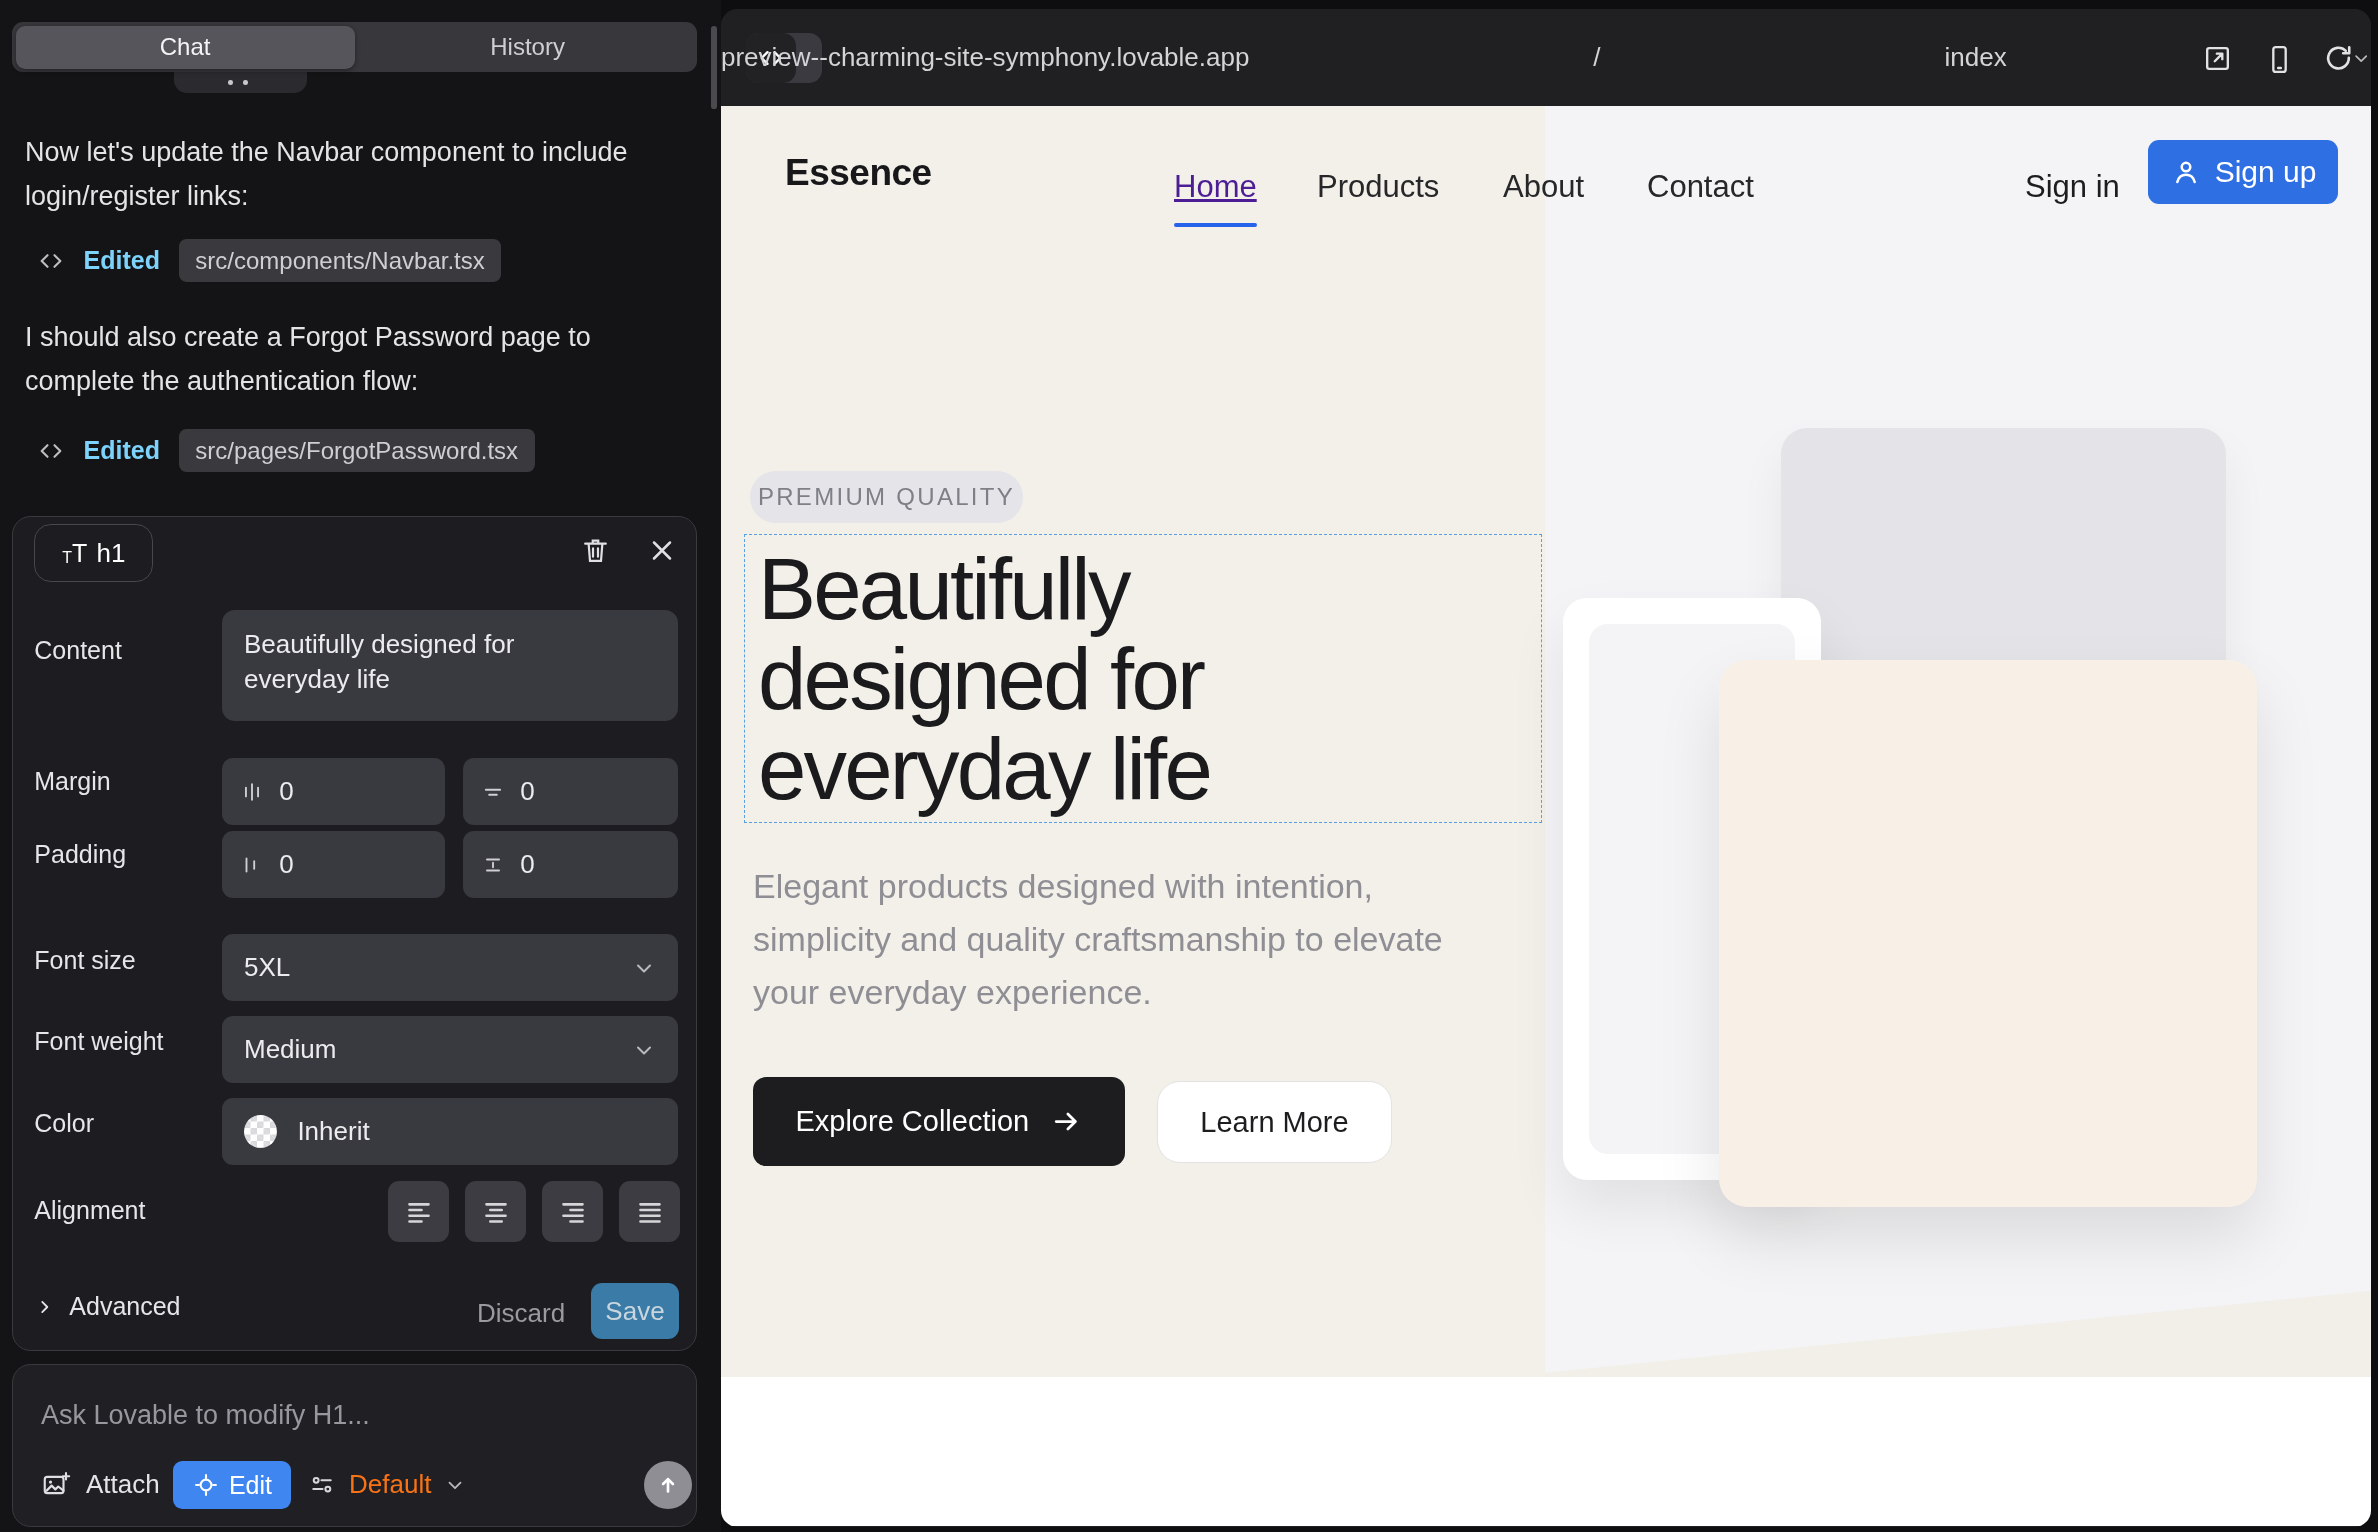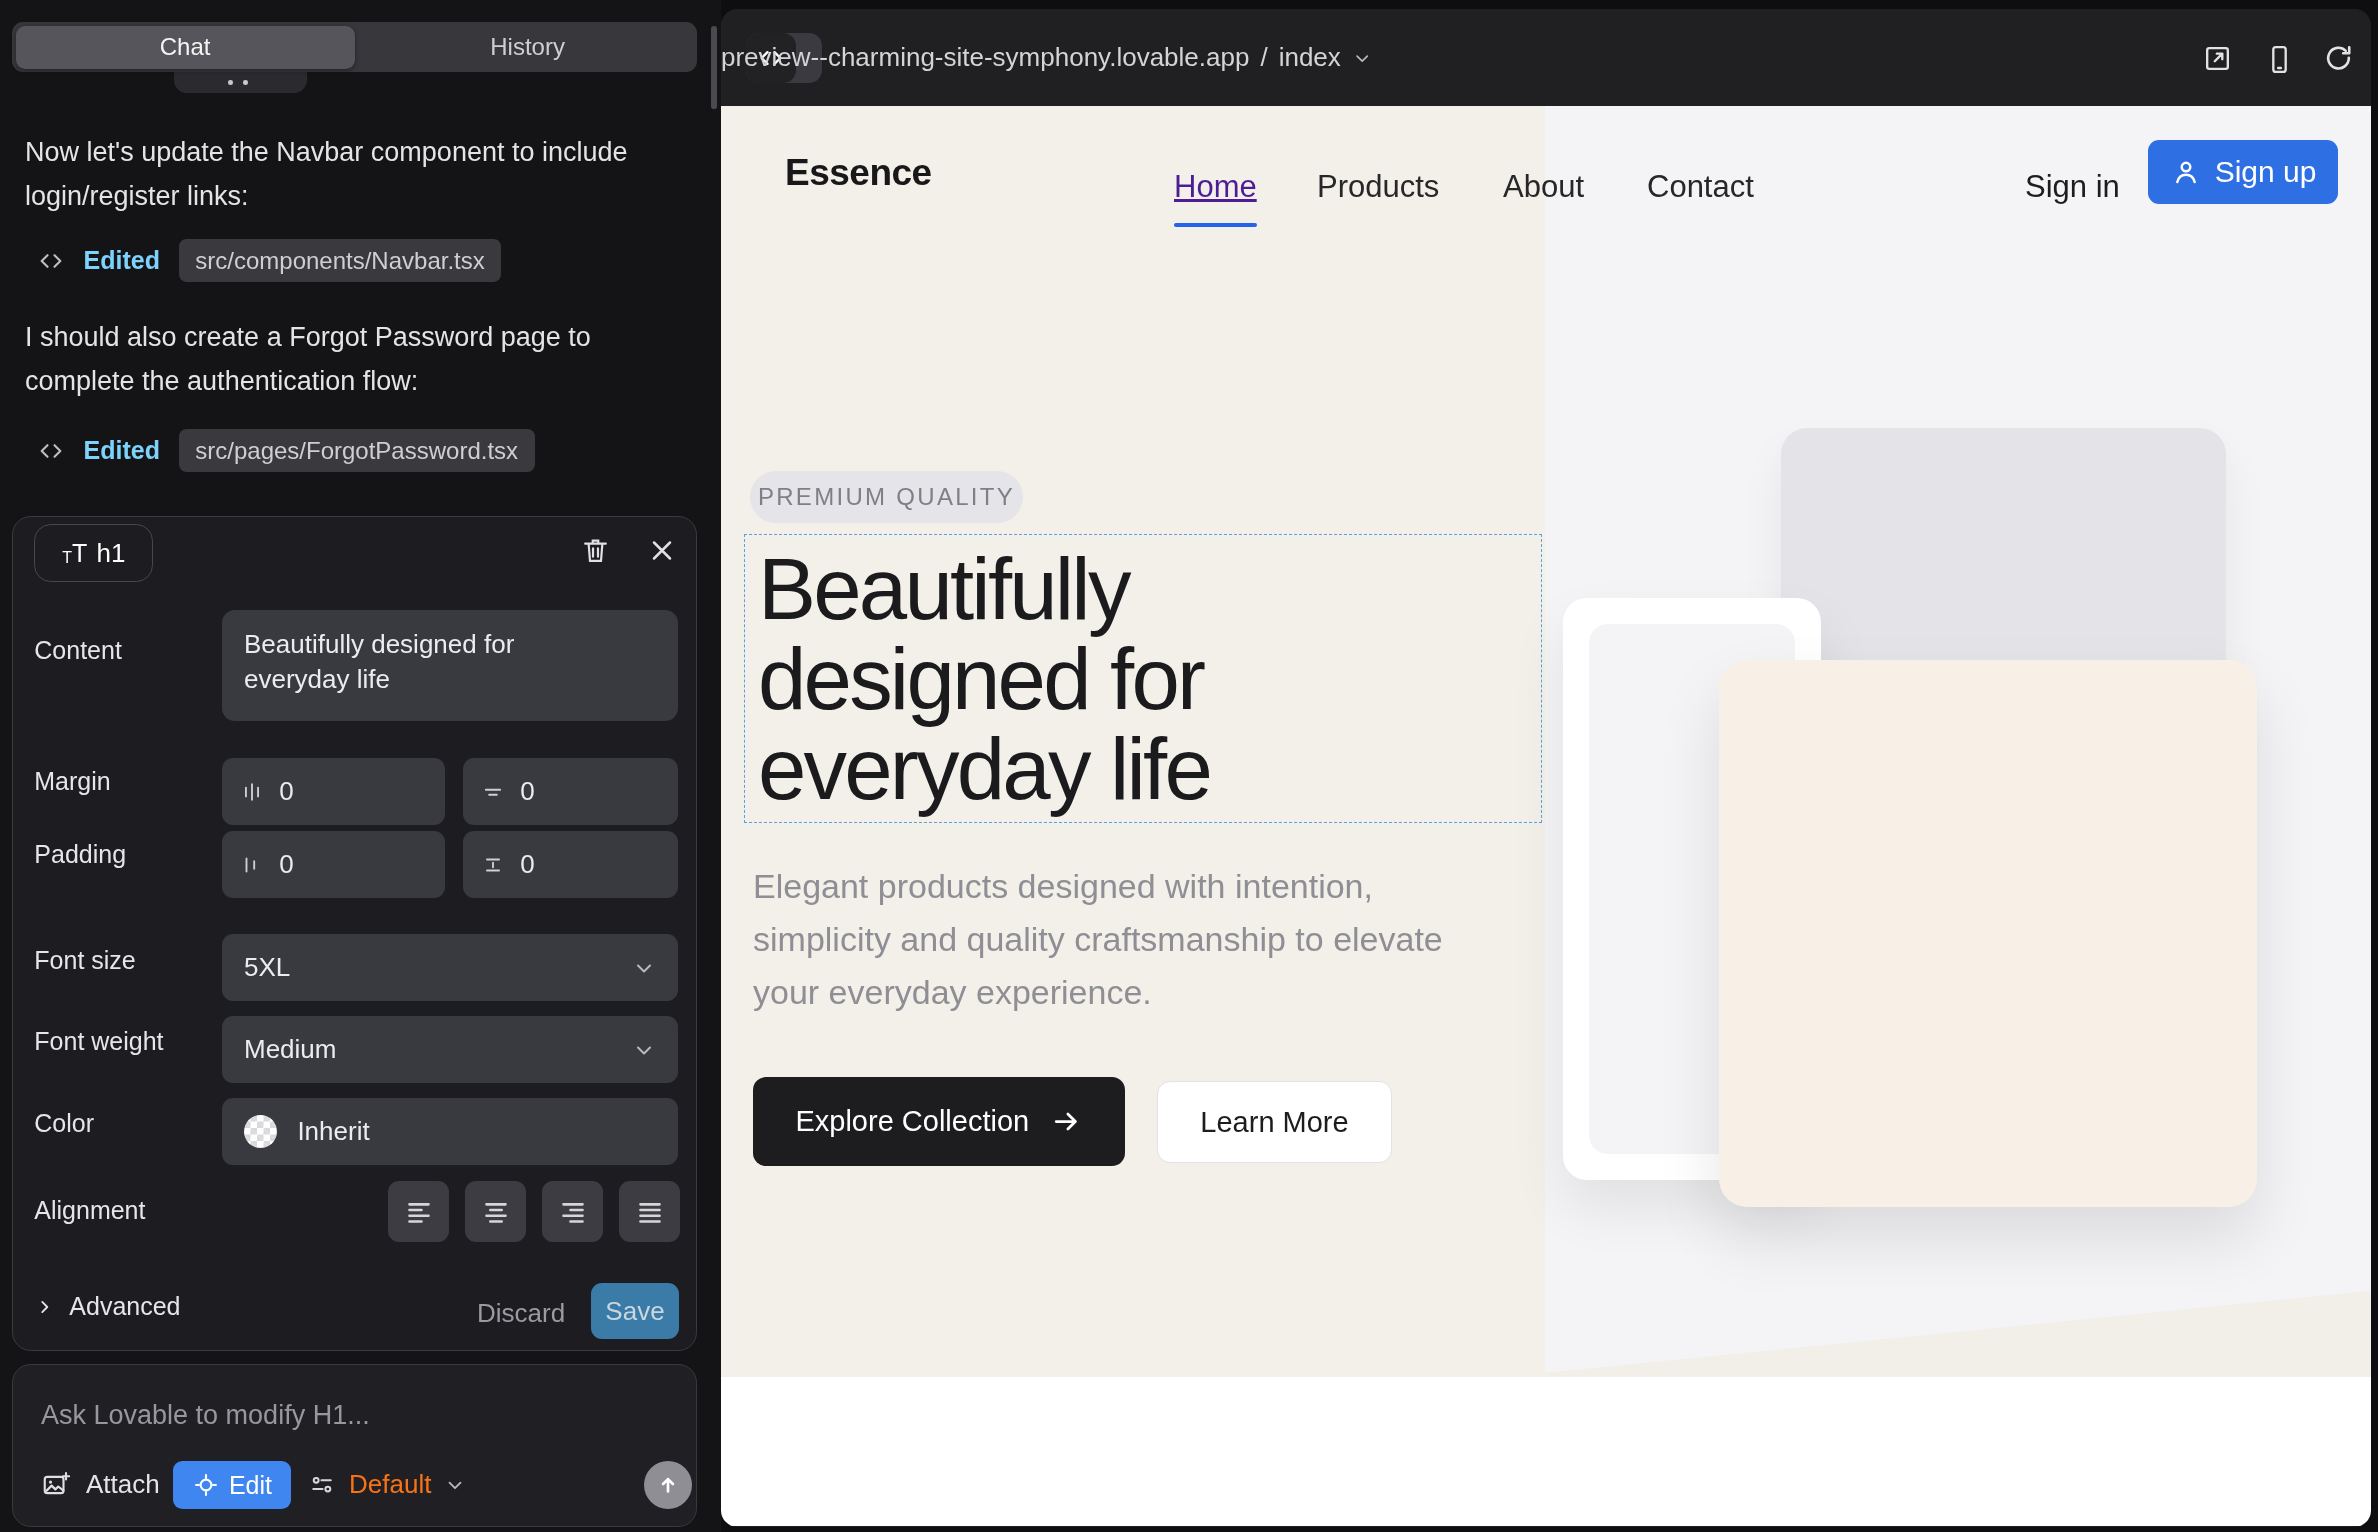--- a/index.html
+++ b/index.html
@@ -54,21 +54,21 @@
   .logo{font-size:37px;font-weight:700;color:#18181b;letter-spacing:-0.5px;}
   .navlink{font-size:31px;color:#27272a;font-weight:500;}
   .navlink.active{color:#4c1d95;text-decoration:underline;}
   .underline{height:3.7px;background:#2563eb;border-radius:1.9px;}
   .signup-btn{background:#2e6fe4;color:#fff;border-radius:11px;display:flex;align-items:center;justify-content:center;gap:13px;font-size:30px;font-weight:500;}
   .badge{background:#e4e4e9;border-radius:927px;display:flex;align-items:center;justify-content:center;font-size:24px;letter-spacing:2.3px;color:#7f7f87;font-weight:500;}
   .selection{border:1.9px dashed #58a0e0;}
   .headline{font-size:87px;line-height:90px;font-weight:500;color:#1b1b1d;letter-spacing:-2.8px;}
   .para{font-size:34px;line-height:53px;color:#8e8e94;}
   .cta-dark{background:#1d1d1f;color:#fff;border-radius:13px;display:flex;align-items:center;justify-content:center;gap:20.4px;font-size:29px;font-weight:500;}
-  .cta-light{background:#fff;border:1.9px solid #e3e3e3;border-radius:13px;display:flex;align-items:center;justify-content:center;font-size:29px;font-weight:500;color:#1d1d1f;}
+  .cta-light{background:#fff;border:1.9px solid #e3e3e3;border-radius:23px;display:flex;align-items:center;justify-content:center;font-size:29px;font-weight:500;color:#1d1d1f;}
   .card-gray{background:#e4e3e8;border-radius:26px;box-shadow:0 23px 46px rgba(0,0,0,.06);}
   .card-white{background:#fff;border-radius:24px;box-shadow:0 28px 56px rgba(0,0,0,.08);}
   .card-white-inner{background:#f4f4f7;border-radius:18.6px;}
   .card-cream{background:#f8f0e7;border-radius:28px;box-shadow:0 32px 65px rgba(0,0,0,.10);}
 </style>
 </head>
 <body>
 
 <div id="app">
 
@@ -255,21 +255,21 @@
 
     <div id="frame-header" class="abs">
       <div class="abs toggle">
         <div class="abs toggle-seg">
           <svg width="28" height="28" viewBox="0 0 24 24">
               <path d="M9 7l-5 5 5 5M15 7l5 5-5 5" stroke="#fff" stroke-width="2" fill="none" stroke-linecap="round" stroke-linejoin="round"></path>
             </svg>
         </div>
       </div>
 
-      <div class="abs flex urlbar" style="left:0;top:0;width:1650px;height:97px;justify-content:flex-start;gap:11px;">
+      <div class="abs flex urlbar" style="left:0;top:0;width:1650px;height:97px;justify-content:space-between;gap:11px;">
         <span>preview--charming-site-symphony.lovable.app</span>
         <span>/</span>
         <span>index</span>
         <svg width="20.4" height="20.4" viewBox="0 0 24 24">
             <path d="M6 9.5l6 6 6-6" stroke="#b9b9be" stroke-width="2" fill="none" stroke-linecap="round" stroke-linejoin="round"></path>
           </svg>
       </div>
 
       <svg class="abs" style="left:1480px;top:33px;" width="33" height="33" viewBox="0 0 24 24">
         <rect x="4.5" y="4.5" width="15" height="15" rx="1.5" stroke="#e2e2e4" stroke-width="1.7" fill="none"></rect>

